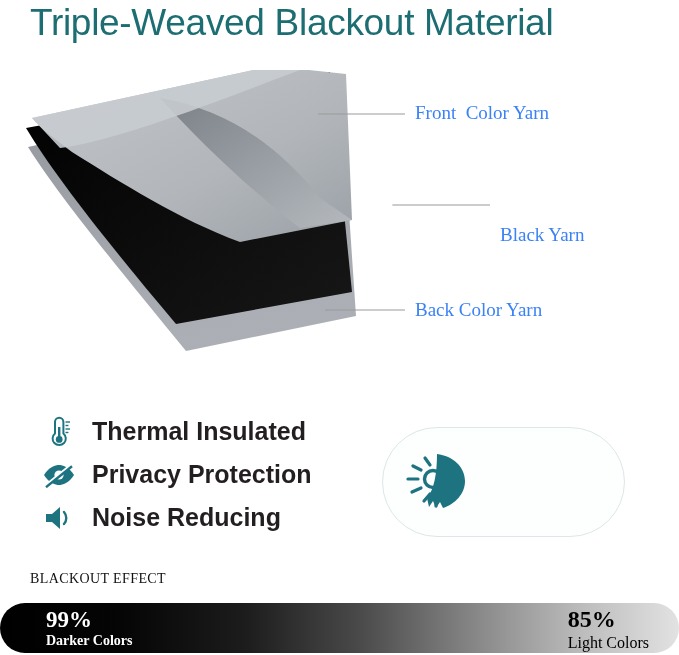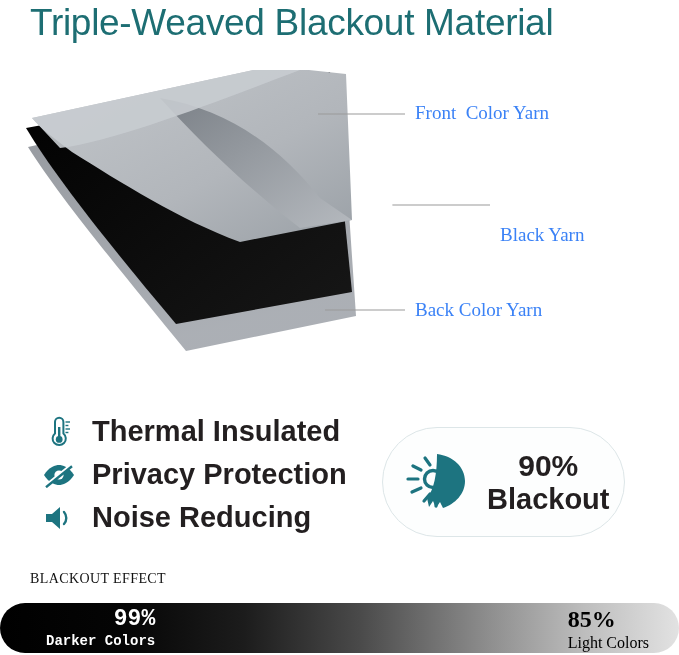--- a/index.html
+++ b/index.html
@@ -69,21 +69,21 @@
     height: 34px;
     display: flex;
     align-items: center;
     justify-content: center;
     flex: none;
   }
   .feature-label {
     margin-left: 14px;
     font-family: "Liberation Sans", sans-serif;
     font-weight: bold;
-    font-size: 29px;
+    font-size: 25px;
     color: #231f20;
     white-space: nowrap;
   }
 
   
   #badge {
     position: absolute;
     left: 382px;
     top: 427px;
     width: 243px;
@@ -139,23 +139,22 @@
         #8e8e8e 72%,
         #bdbdbd 86%,
         #e2e2e2 100%);
     overflow: hidden;
   }
   #bar-left {
     position: absolute;
     left: 46px;
     top: 608px;
     color: #ffffff;
-    font-family: Liberation Mono, monospace;
+    font-family: Liberation Serif, serif;
     line-height: 1.0;
-    text-align: right;
   }
   #bar-left .pct { font-size: 23px; font-weight: bold; display: block; }
   #bar-left .cap { font-size: 14px; font-weight: bold; display: block; margin-top: 3px; }
 
   #bar-right {
     position: absolute;
     right: 30px;
     top: 607px;
     color: #000000;
     font-family: "Liberation Serif", serif;
@@ -281,24 +280,20 @@
         <line x1="21" y1="55" x2="27" y2="48"></line>
         <line x1="33" y1="60" x2="33" y2="52"></line>
       </g>
       <circle cx="30" cy="33" r="8.5" fill="none" stroke="#1d7480" stroke-width="3.4"></circle>
 
       <path d="M34 8 C50 10 62 21 62 35 C62 48 52 58 40 62
                L37 56 L33 62 L30 55 L26 61 L24 52
                C31 44 34 28 34 8 Z" fill="#1d7480"></path>
     </svg>
   </span>
-  <span id="badge-text">
-    <span id="badge-pct">90%</span>
-    <span id="badge-word">Blackout</span>
-  </span>
 </div>
 
 <div id="effect-heading">BLACKOUT EFFECT</div>
 
 <div id="bar"></div>
 
 <div id="bar-left">
   <span class="pct">99%</span>
   <span class="cap">Darker Colors</span>
 </div>

